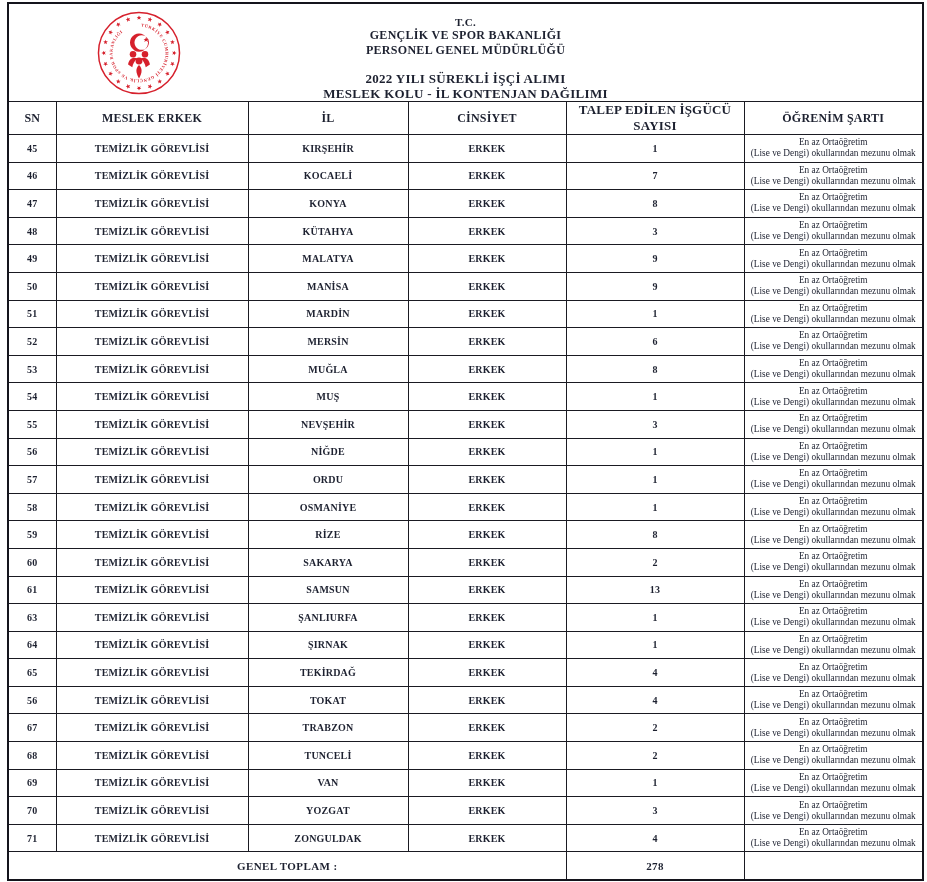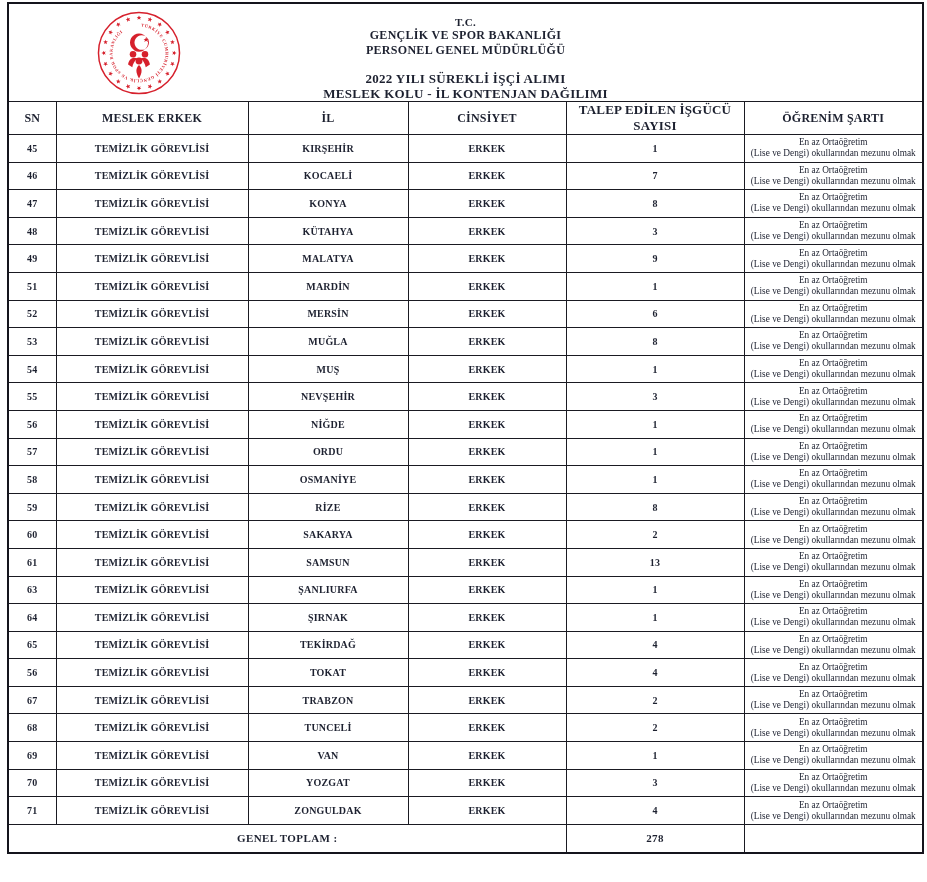--- a/index.html
+++ b/index.html
@@ -171,20 +171,31 @@
     <td>TEMİZLİK GÖREVLİSİ</td>
     <td>MALATYA</td>
     <td>ERKEK</td>
     <td>9</td>
     <td class="edu">
       <div>En az Ortaöğretim</div>
       <div>(Lise ve Dengi) okullarından mezunu olmak</div>
     </td>
   </tr>
 
+  <tr>
+    <td>50</td>
+    <td>TEMİZLİK GÖREVLİSİ</td>
+    <td>MANİSA</td>
+    <td>ERKEK</td>
+    <td>9</td>
+    <td class="edu">
+      <div>En az Ortaöğretim</div>
+      <div>(Lise ve Dengi) okullarından mezunu olmak</div>
+    </td>
+  </tr>
 
   <tr>
     <td>51</td>
     <td>TEMİZLİK GÖREVLİSİ</td>
     <td>MARDİN</td>
     <td>ERKEK</td>
     <td>1</td>
     <td class="edu">
       <div>En az Ortaöğretim</div>
       <div>(Lise ve Dengi) okullarından mezunu olmak</div>

